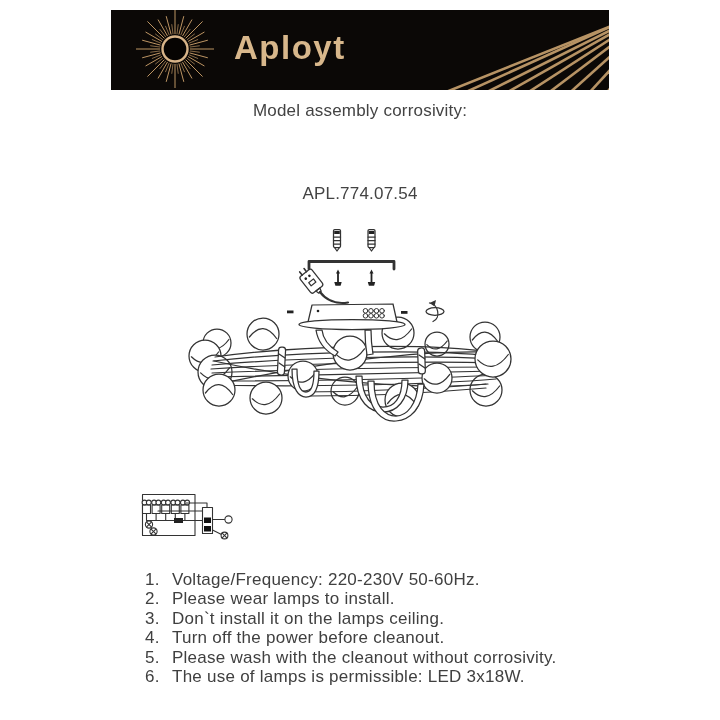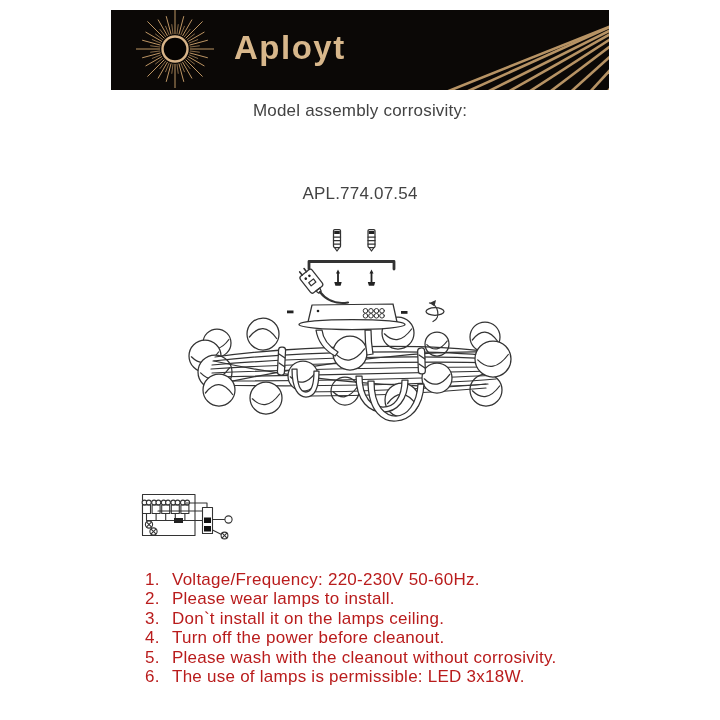--- a/index.html
+++ b/index.html
@@ -19,21 +19,21 @@
   .title-1{top:101px;}
   .title-2{top:137px;margin-top:47px;}
 
   
   .fig{position:absolute;}
   .fig-assembly{left:175px;top:222px;}
   .fig-wiring{left:136px;top:486px;}
 
   
   .instr{position:absolute;left:145px;top:570px;margin:0;padding:0;list-style:none;
-         counter-reset:n;font-size:17px;line-height:19.4px;letter-spacing:.25px;color:#b91c1c;}
+         counter-reset:n;font-size:17px;line-height:19.4px;letter-spacing:.25px;color:#404040;}
   .instr li{counter-increment:n;display:flex;}
   .instr li::before{content:counter(n) ".";min-width:27px;}
 </style>
 </head>
 <body>
 
 <div id="page">
 
   <div class="banner">
     <svg width="498" height="80" viewBox="0 0 498 80">

